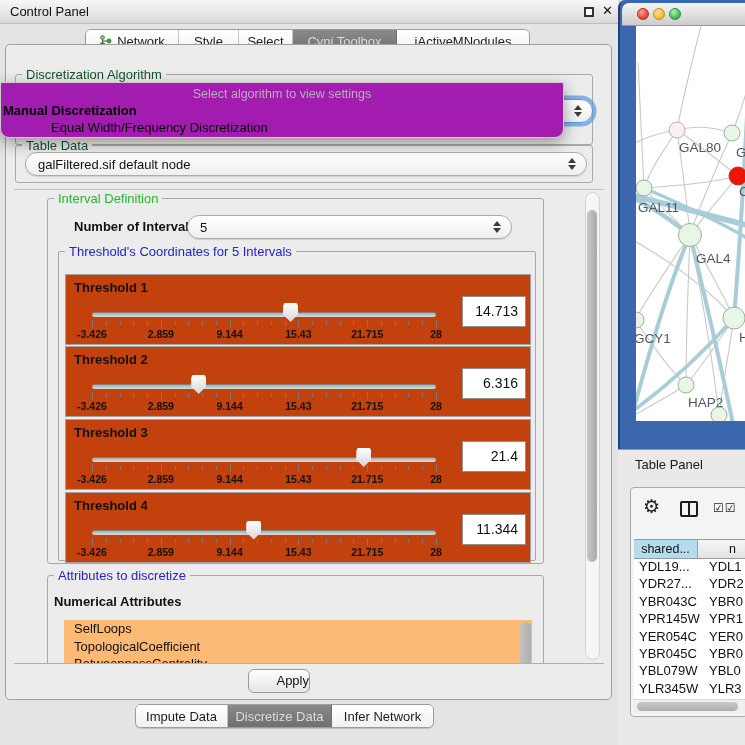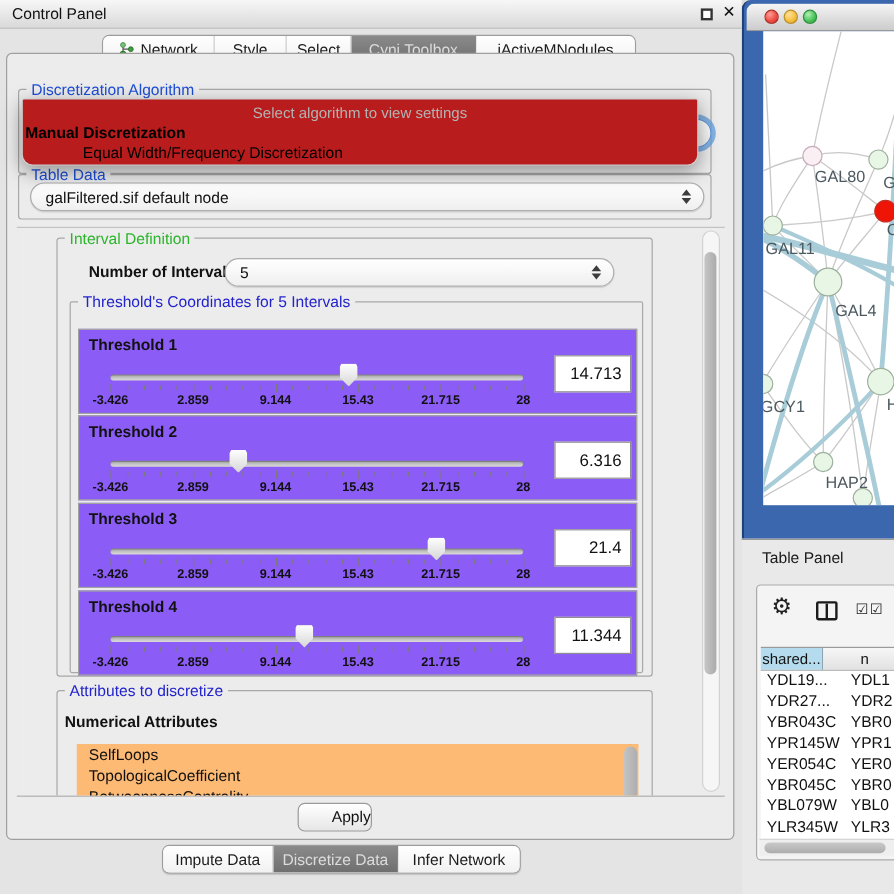--- a/index.html
+++ b/index.html
@@ -32,51 +32,51 @@
   #bottom-tabs .tab:nth-child(1){ width:92px;text-align:center; }
   #bottom-tabs .tab:nth-child(2){ width:104px; }
   #bottom-tabs .tab:nth-child(3){ width:101px; }
   .net-tab-icon { width:13px; height:13px; margin-right:5px; }
 
   
   .content-panel { position:absolute; left:5px; top:44px; width:607px; height:656px;
     border:1px solid #9f9f9f; border-radius:5px; background:#ececec; }
 
   .group { position:absolute; border:1px solid #a8a8a8; border-radius:3px; }
-  .legend { position:absolute; top:-8px; font-size:13px; background:#ececec; padding:0 4px; color:#1d4ed8; white-space:nowrap; }
+  .legend { position:absolute; top:-8px; font-size:13px; background:#ececec; padding:0 4px; color:#14532d; white-space:nowrap; }
   .legend.green { color:#2cb52c; }
   .legend.blue  { color:#2323cc; }
 
   
   .combo { position:absolute; height:24px; border:1px solid #adadad; border-radius:12px;
     background:linear-gradient(#ffffff,#efefef); box-shadow:0 1px 1px rgba(0,0,0,.12); }
   .combo .val { position:absolute; left:12px; top:4px; font-size:13px; color:#111; white-space:nowrap; }
   .stepper { position:absolute; right:10px; top:50%; transform:translateY(-50%); }
   .stepper div { width:0; height:0; border-left:4px solid transparent; border-right:4px solid transparent; }
   .stepper .up { border-bottom:5px solid #3c3c3c; margin-bottom:2px; }
   .stepper .dn { border-top:5px solid #3c3c3c; }
   .combo.focused { border-color:#5b97dd; box-shadow:0 0 0 3.5px rgba(96,158,222,.75); }
 
   
-  #algo-popup { position:absolute; left:18px; top:82px; width:564px; height:56px; z-index:60;
-    background:#b91c1c; border:1px solid #cdcdcd; border-radius:2px 2px 9px 9px;
+  #algo-popup { position:absolute; left:0; top:82px; width:564px; height:56px; z-index:60;
+    background:#a21caf; border:1px solid #cdcdcd; border-radius:2px 2px 9px 9px;
     box-shadow:0 5px 16px rgba(0,0,0,.38); }
   #algo-popup .hint { position:absolute; top:4px; width:100%; text-align:center; font-size:12.5px; color:#b3b3b3; }
   #algo-popup .opt  { position:absolute; left:2px; font-size:13px; color:#000; white-space:nowrap; }
   #algo-popup .opt.sel { top:20px; font-weight:bold; }
   #algo-popup .opt.plain { top:37px;margin-left:48px; }
 
   
   #viewport { position:absolute; left:8px; top:144px; width:590px; height:475px; overflow:hidden;
     border-top:1px solid #c2c2c2; border-bottom:1px solid #b0b0b0; background:#ececec; }
   .vscroll { position:absolute; background:#f6f6f6; border:1px solid #d2d2d2; border-radius:8px; }
   .vscroll .thumb { position:absolute; left:1px; width:10px; background:linear-gradient(90deg,#c6c6c6,#ababab); border-radius:6px; }
 
   
-  #thr-list .thr-box { position:absolute; left:6px; width:466px; height:71px; border:1px solid #a2a2a2; background:#8b5cf6; }
+  #thr-list .thr-box { position:absolute; left:6px; width:466px; height:71px; border:1px solid #a2a2a2; background:#c2410c; }
   .thr-label { position:absolute; left:8px; top:5px; font-size:13px; font-weight:bold; color:#111; }
   .thr-track { position:absolute; left:26px; top:37px; width:344px; height:5px; border-radius:3px;
     background:linear-gradient(#a9a9a9,#dadada); box-shadow:inset 0 1px 1px rgba(0,0,0,.3); }
   .thr-knob { position:absolute; top:28px; width:15px; height:19px; margin-left:-7.5px;
     background:linear-gradient(#fefefe,#d6d6d6);
     clip-path:polygon(10% 0,90% 0,100% 15%,100% 60%,50% 100%,0 60%,0 15%);
     filter:drop-shadow(0 0 1px #7e7e7e); }
   .tick { position:absolute; width:1px; background:#7b7b7b; }
   .tick.minor { top:46px; height:4px; }
   .tick.major { top:45px; height:7px; }
@@ -108,21 +108,21 @@
   #table-panel { position:absolute; left:618px; top:449px; width:128px; height:296px;
     background:#e9e9e9; border-top:1px solid #9a9a9a; }
   #table-panel .tp-title { position:absolute; left:17px; top:7px; font-size:13px; color:#1a1a1a; }
   .tp-box { position:absolute; left:12px; top:37px; width:118px; height:230px;
     background:#f4f4f4; border:1px solid #ababab; border-radius:4px; }
   .gear { position:absolute; left:12px; top:7px; font-size:19px; color:#222; font-family:"DejaVu Sans",sans-serif; }
   .split-icon { position:absolute; left:49px; top:13px; width:18px; height:16px; border:2px solid #1b1b1b; border-radius:2px; }
   .split-icon::after { content:""; position:absolute; left:6px; top:0; width:2px; height:12px; background:#1b1b1b; }
   .checks { position:absolute; left:82px; top:13px; font-size:12px; color:#222; letter-spacing:1px; font-family:"DejaVu Sans",sans-serif; }
   .thead { position:absolute; left:3px; top:51px; right:0; height:20px; display:flex; border-top:1px solid #9a9a9a; border-bottom:1px solid #9a9a9a; }
-  .thead .h1 { width:52px; background:#b5dcee; border-right:1px solid #8fa6b2; text-align:center; font-size:12.5px; line-height:19px; color:#111; }
+  .thead .h1 { width:64px; background:#b5dcee; border-right:1px solid #8fa6b2; text-align:center; font-size:12.5px; line-height:19px; color:#111; }
   .thead .h2 { flex:1; background:linear-gradient(#f6f6f6,#e2e2e2); font-size:12.5px; line-height:19px; color:#111; padding-left:31px; overflow:hidden; }
   .trows { position:absolute; left:3px; top:71px; right:0; height:140px; background:#fff; overflow:hidden; }
   .trow { display:flex; height:17.4px; font-size:13px; color:#111; }
   .trow .c1 { width:72px; padding-left:5px; overflow:hidden; white-space:nowrap; }
   .trow .c2 { flex:1; padding-left:3px; overflow:hidden; white-space:nowrap; }
   .hscroll { position:absolute; left:2px; top:211px; right:1px; height:14px; background:#efefef; border-top:1px solid #d5d5d5; }
   .hscroll .thumb { position:absolute; left:4px; top:2px; width:101px; height:9px; background:linear-gradient(#c9c9c9,#adadad); border-radius:5px; }
 
   .label-bold { position:absolute; font-size:13px; font-weight:bold; color:#111; white-space:nowrap; }
 </style>

